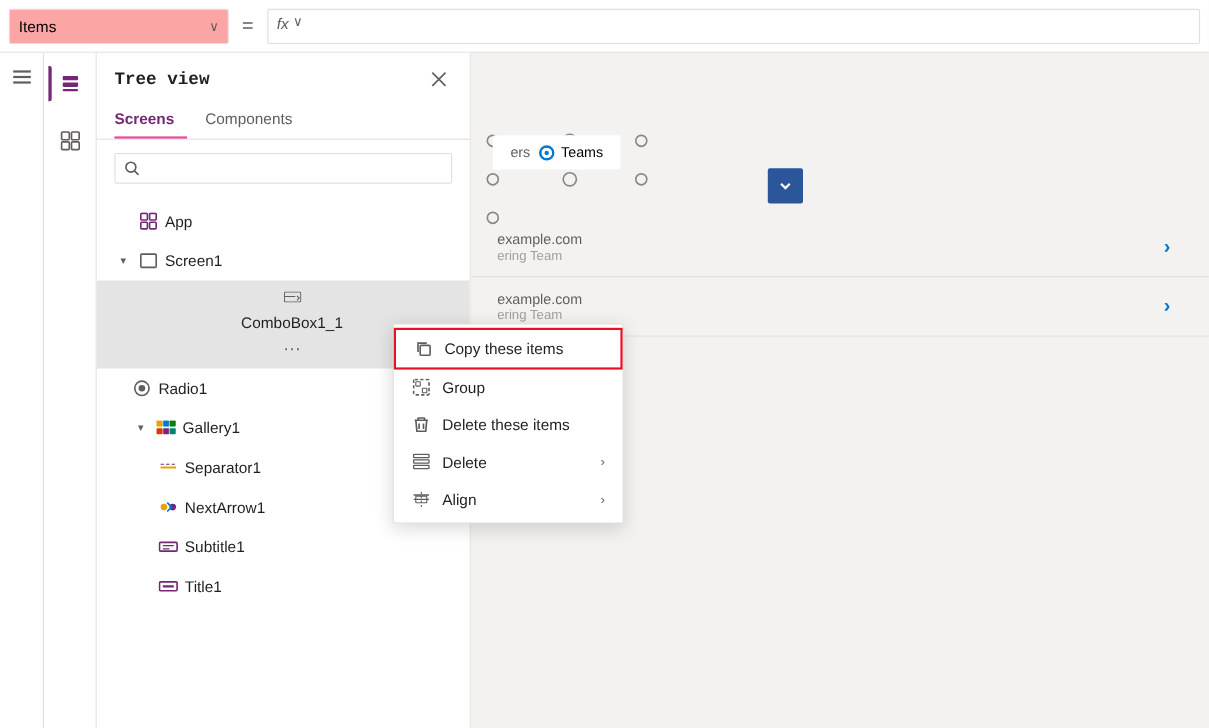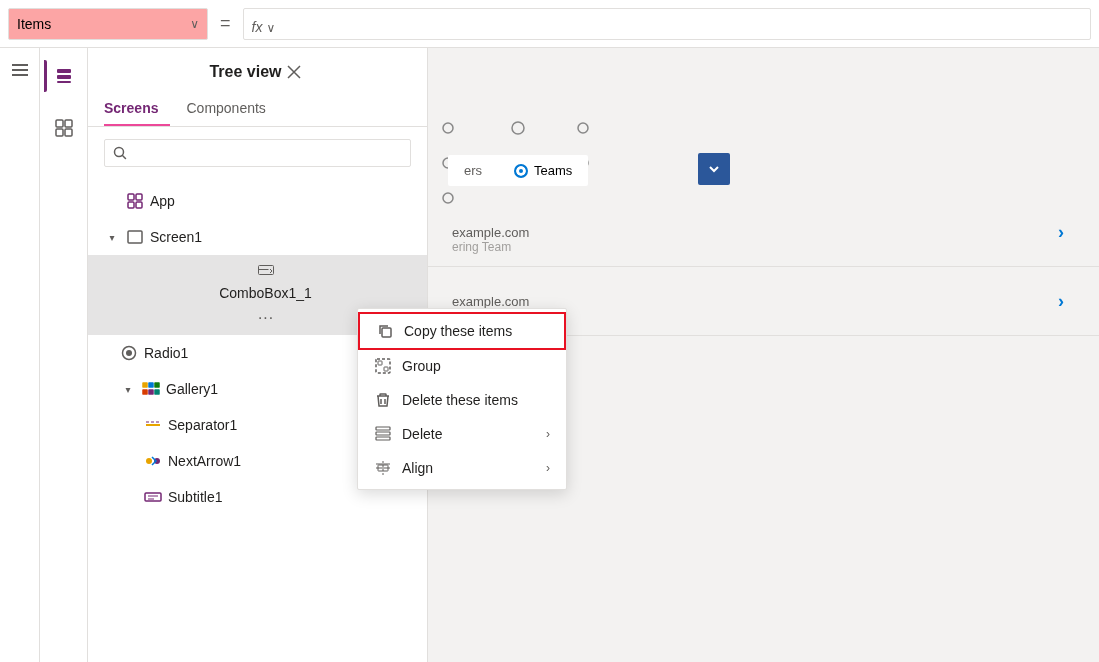--- a/index.html
+++ b/index.html
@@ -34,21 +34,21 @@
       color: #605e5c;
       font-size: 12px;
     }
     .equals-icon {
       font-size: 18px;
       color: #605e5c;
       padding: 0 4px;
     }
     .fx-bar {
       display: flex;
-      align-items: flex-end;
+      align-items: flex-start;
       border: 1px solid #e1dfdd;
       border-radius: 2px;
       padding: 4px 8px;
       height: 32px;
       background: #fff;
       flex: 1;
     }
     .fx-label {
       color: #605e5c;
       font-style: italic;
@@ -103,22 +103,23 @@
     .tree-panel {
       width: 340px;
       background: #fff;
       border-right: 1px solid #e1dfdd;
       display: flex;
       flex-direction: column;
     }
     .tree-header {
       display: flex;
       align-items: center;
-      justify-content: center;
+      justify-content: space-between;
       padding: 12px 16px 8px;
+      font-family: Liberation Mono, monospace;
     }
     .tree-title {
       font-size: 16px;
       font-weight: 600;
       color: #201f1e;
     }
     .tree-close {
       width: 24px;
       height: 24px;
       display: flex;
@@ -205,21 +206,21 @@
     .tree-item-more {
       font-size: 16px;
       color: #605e5c;
       padding: 2px 4px;
     }
 
     
     .context-menu {
       position: absolute;
       left: 357px;
-      top: 308px;
+      top: 294px;
       background: #fff;
       border: 1px solid #e1dfdd;
       border-radius: 2px;
       box-shadow: 0 4px 16px rgba(0,0,0,0.15);
       width: 210px;
       z-index: 100;
       padding: 4px 0;
     }
     .context-menu-item {
       display: flex;
@@ -252,21 +253,21 @@
       background: #f3f2f1;
       position: relative;
       overflow: hidden;
     }
     .list-item-row {
       display: flex;
       align-items: center;
       padding: 12px 24px;
       border-bottom: 1px solid #e1dfdd;
     }
-    .list-item-text { flex: 1; margin-top: 15px; }
+    .list-item-text { flex: 1; }
     .list-item-title { font-size: 13px; color: #605e5c; }
     .list-item-subtitle { font-size: 12px; color: #a19f9d; }
     .list-item-arrow {
       width: 28px;
       height: 28px;
       display: flex;
       align-items: center;
       justify-content: center;
       color: #0078d4;
       font-size: 18px;
@@ -432,38 +433,47 @@
       <div class="tree-item tree-item-indent2">
         <div class="tree-item-icon">
           <svg width="18" height="14" viewBox="0 0 18 14" fill="none">
             <rect x="1" y="3" width="16" height="8" rx="1" stroke="#742774" stroke-width="1.5"></rect>
             <path d="M4 6H14M4 9H10" stroke="#742774" stroke-width="1"></path>
           </svg>
         </div>
         <span class="tree-item-label">Subtitle1</span>
       </div>
 
+      <div class="tree-item tree-item-indent2">
+        <div class="tree-item-icon">
+          <svg width="18" height="14" viewBox="0 0 18 14" fill="none">
+            <rect x="1" y="3" width="16" height="8" rx="1" stroke="#742774" stroke-width="1.5"></rect>
+            <path d="M4 7H14" stroke="#742774" stroke-width="2"></path>
+          </svg>
+        </div>
+        <span class="tree-item-label">Title1</span>
+      </div>
 
     </div>
   </div>
 
   <div class="canvas-area">
 
     <svg style="position:absolute; top:60px; left:0; width:100%; height:120px;">
       <circle cx="20" cy="20" r="5" fill="none" stroke="#888" stroke-width="1.5"></circle>
       <circle cx="155" cy="20" r="5" fill="none" stroke="#888" stroke-width="1.5"></circle>
       <circle cx="20" cy="55" r="5" fill="none" stroke="#888" stroke-width="1.5"></circle>
       <circle cx="155" cy="55" r="5" fill="none" stroke="#888" stroke-width="1.5"></circle>
       <circle cx="20" cy="90" r="5" fill="none" stroke="#888" stroke-width="1.5"></circle>
 
       <circle cx="90" cy="20" r="6" fill="none" stroke="#888" stroke-width="1.5"></circle>
       <circle cx="90" cy="55" r="6" fill="none" stroke="#888" stroke-width="1.5"></circle>
     </svg>
 
-    <div style="position:absolute; top:75px; left:20px; display:flex; align-items:center; gap:32px; background:#fff; padding:8px 16px; border-radius:2px;margin-top:32px;">
+    <div style="position:absolute; top:75px; left:20px; display:flex; align-items:center; gap:8px; background:#fff; padding:8px 16px; border-radius:2px;">
       <span style="font-size:13px; color:#605e5c;">ers</span>
       <div style="display:flex; align-items:center; gap:6px;">
         <div style="width:14px; height:14px; border-radius:50%; border:2px solid #0078d4; background:#0078d4; box-shadow:inset 0 0 0 3px #fff;"></div>
         <span style="font-size:13px;">Teams</span>
       </div>
     </div>
 
     <div style="position:absolute; top:105px; left:270px; width:32px; height:32px; background:#2b579a; display:flex; align-items:center; justify-content:center; border-radius:2px;">
       <svg width="12" height="12" viewBox="0 0 12 12">
         <path d="M2 4L6 8L10 4" stroke="#fff" stroke-width="2" fill="none"></path>

